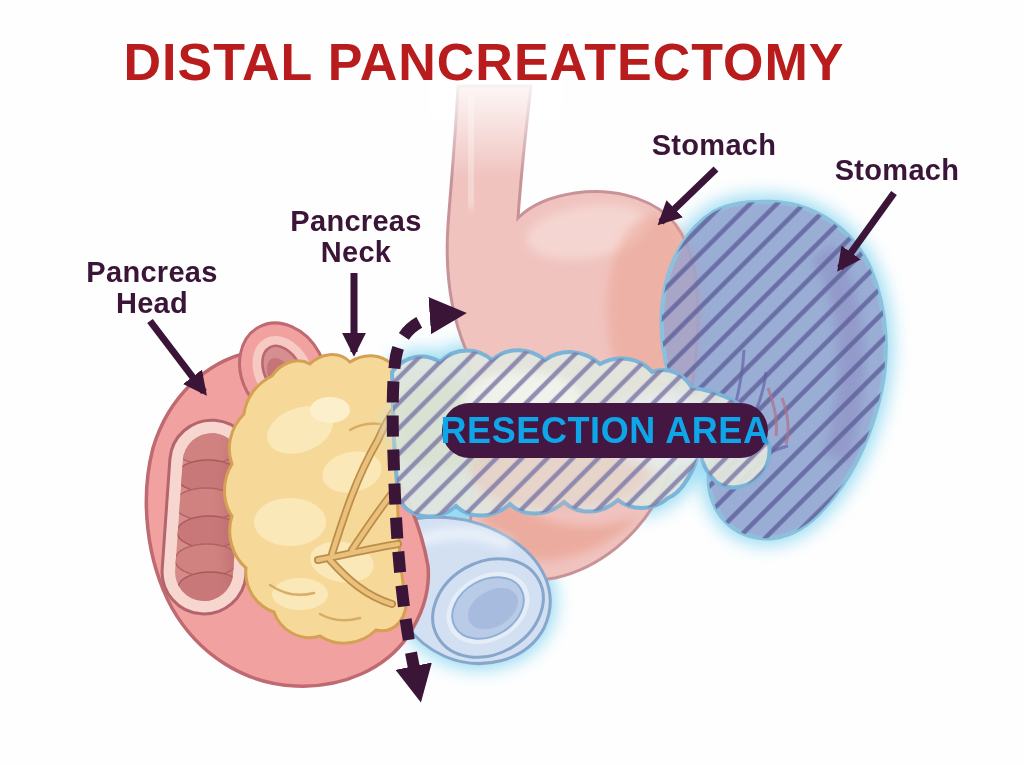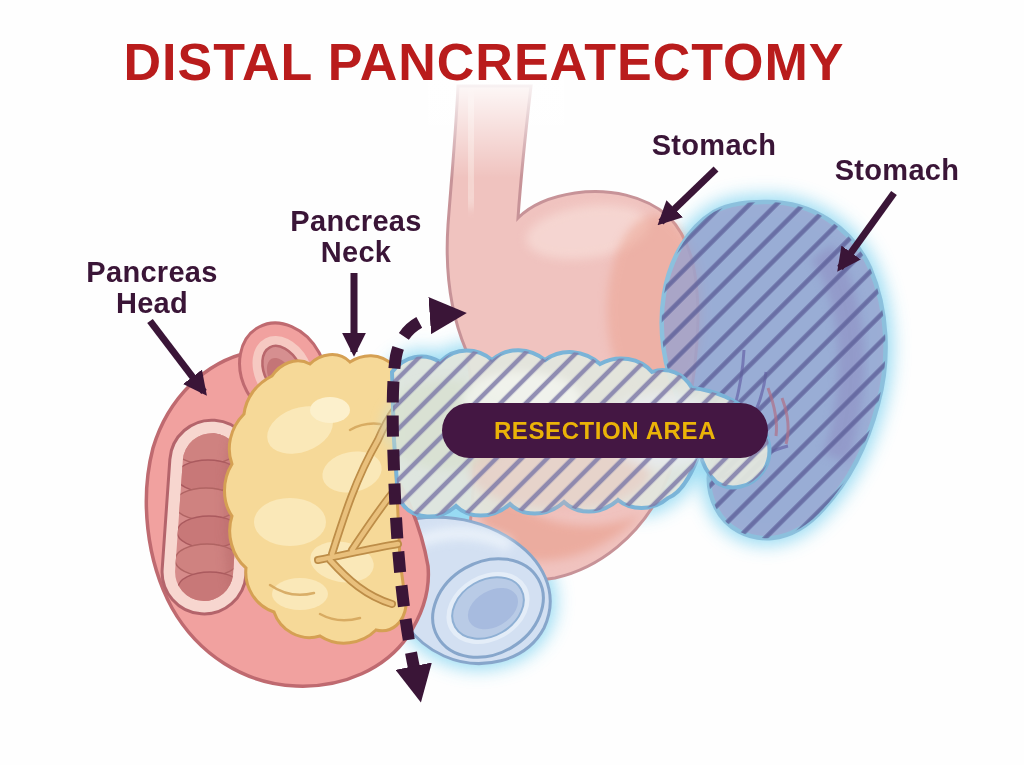--- a/index.html
+++ b/index.html
@@ -21,21 +21,21 @@
     letter-spacing:0.3px;
   }
   .lbl-stomach{left:714px;top:146px;}
   .lbl-spleen{left:897px;top:171px;}
   .lbl-neck{left:356px;top:237px;}
   .lbl-head{left:152px;top:288px;}
   .badge{
     position:absolute;left:442px;top:403px;width:326px;height:55px;
     background:#441743;border-radius:28px;z-index:2;
     display:flex;align-items:center;justify-content:center;
-    color:#eab308;font-size:24px;font-weight:bold;letter-spacing:0.6px;
+    color:#0ea5e9;font-size:36px;font-weight:bold;letter-spacing:0.6px;
     white-space:nowrap;
   }
 </style>
 </head>
 <body>
 
 <div id="stage">
 
 <svg id="artwork" width="1024" height="765" viewBox="0 0 1024 765">
   <defs>

